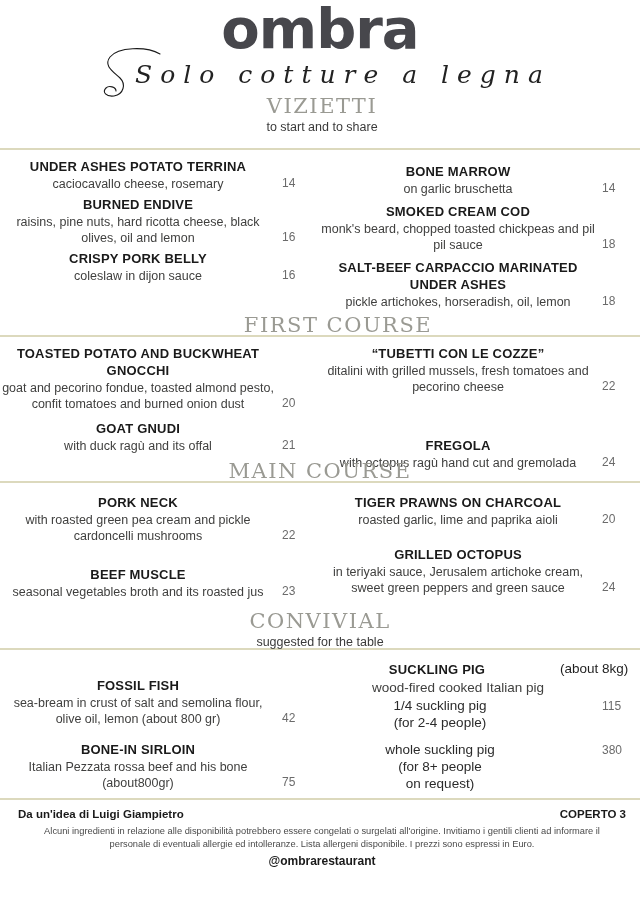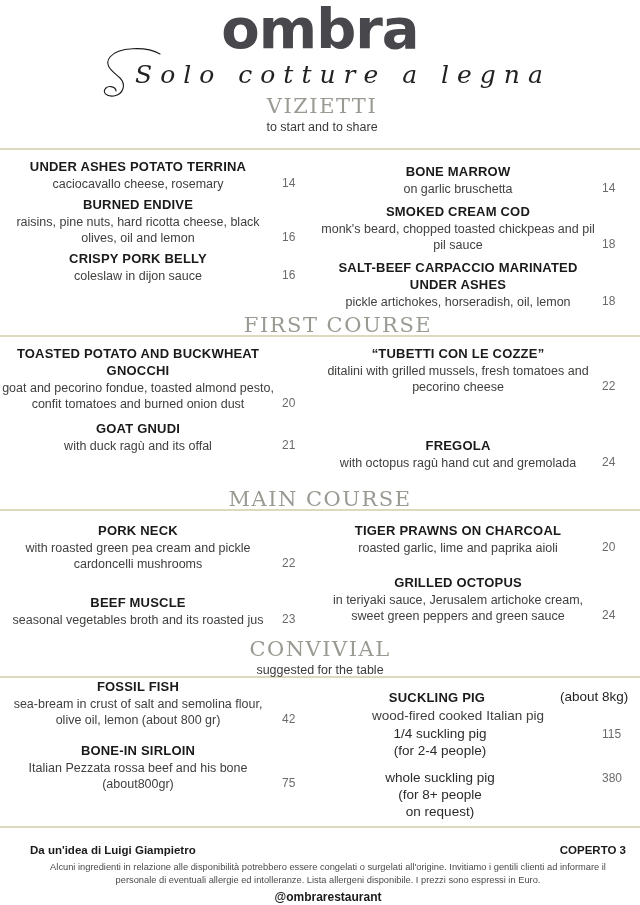--- a/index.html
+++ b/index.html
@@ -134,21 +134,21 @@
   .subline-price { flex:0 0 44px; text-align:left; font-size:12px; color:#6b6b6b; line-height:18px; padding-left:6px; }
 
   
   .floating-head {
     position:absolute;
     left:0; right:0;
     text-align:center;
   }
 
   
-  .footer { padding:5px 12px 0 28px;margin-top:8px; }
+  .footer { padding:5px 12px 0 16px; }
   .footer-top {
     display:flex;
     justify-content:space-between;
     align-items:baseline;
     font-size:11.5px;
     font-weight:bold;
     color:#1a1a1a;
     padding:3px 2px 0 2px;
   }
   .footer-note {
@@ -260,21 +260,21 @@
     </div>
   </div>
 
   <div class="floating-head" style="bottom:-2px;padding-left:36px;">
     <div class="section-title">FIRST COURSE</div>
   </div>
 </div>
 
 <div class="rule"></div>
 
-<div class="course" style="height:172px;">
+<div class="course" style="height:144px;">
   <div class="cols">
     <div class="col">
 
       <div class="item" style="margin-bottom:8px;">
         <div class="item-row">
           <div class="item-main">
             <div class="item-name">TOASTED POTATO AND BUCKWHEAT GNOCCHI</div>
             <div class="item-desc">goat and pecorino fondue, toasted almond pesto, confit tomatoes and burned onion dust</div>
           </div>
           <div class="item-price">20</div>
@@ -379,21 +379,21 @@
   <div class="floating-head" style="bottom:-3px;">
     <div class="section-title">CONVIVIAL</div>
     <div class="section-sub">suggested for the table</div>
   </div>
 </div>
 
 <div class="rule"></div>
 
 <div class="course" style="height:148px;">
   <div class="cols">
-    <div class="col" style="padding-top:0;">
+    <div class="col" style="padding-top:27px;">
 
       <div class="item" style="margin-bottom:14px;">
         <div class="item-row">
           <div class="item-main">
             <div class="item-name">FOSSIL FISH</div>
             <div class="item-desc">sea-bream in crust of salt and semolina flour, olive oil, lemon (about 800 gr)</div>
           </div>
           <div class="item-price">42</div>
         </div>
       </div>

